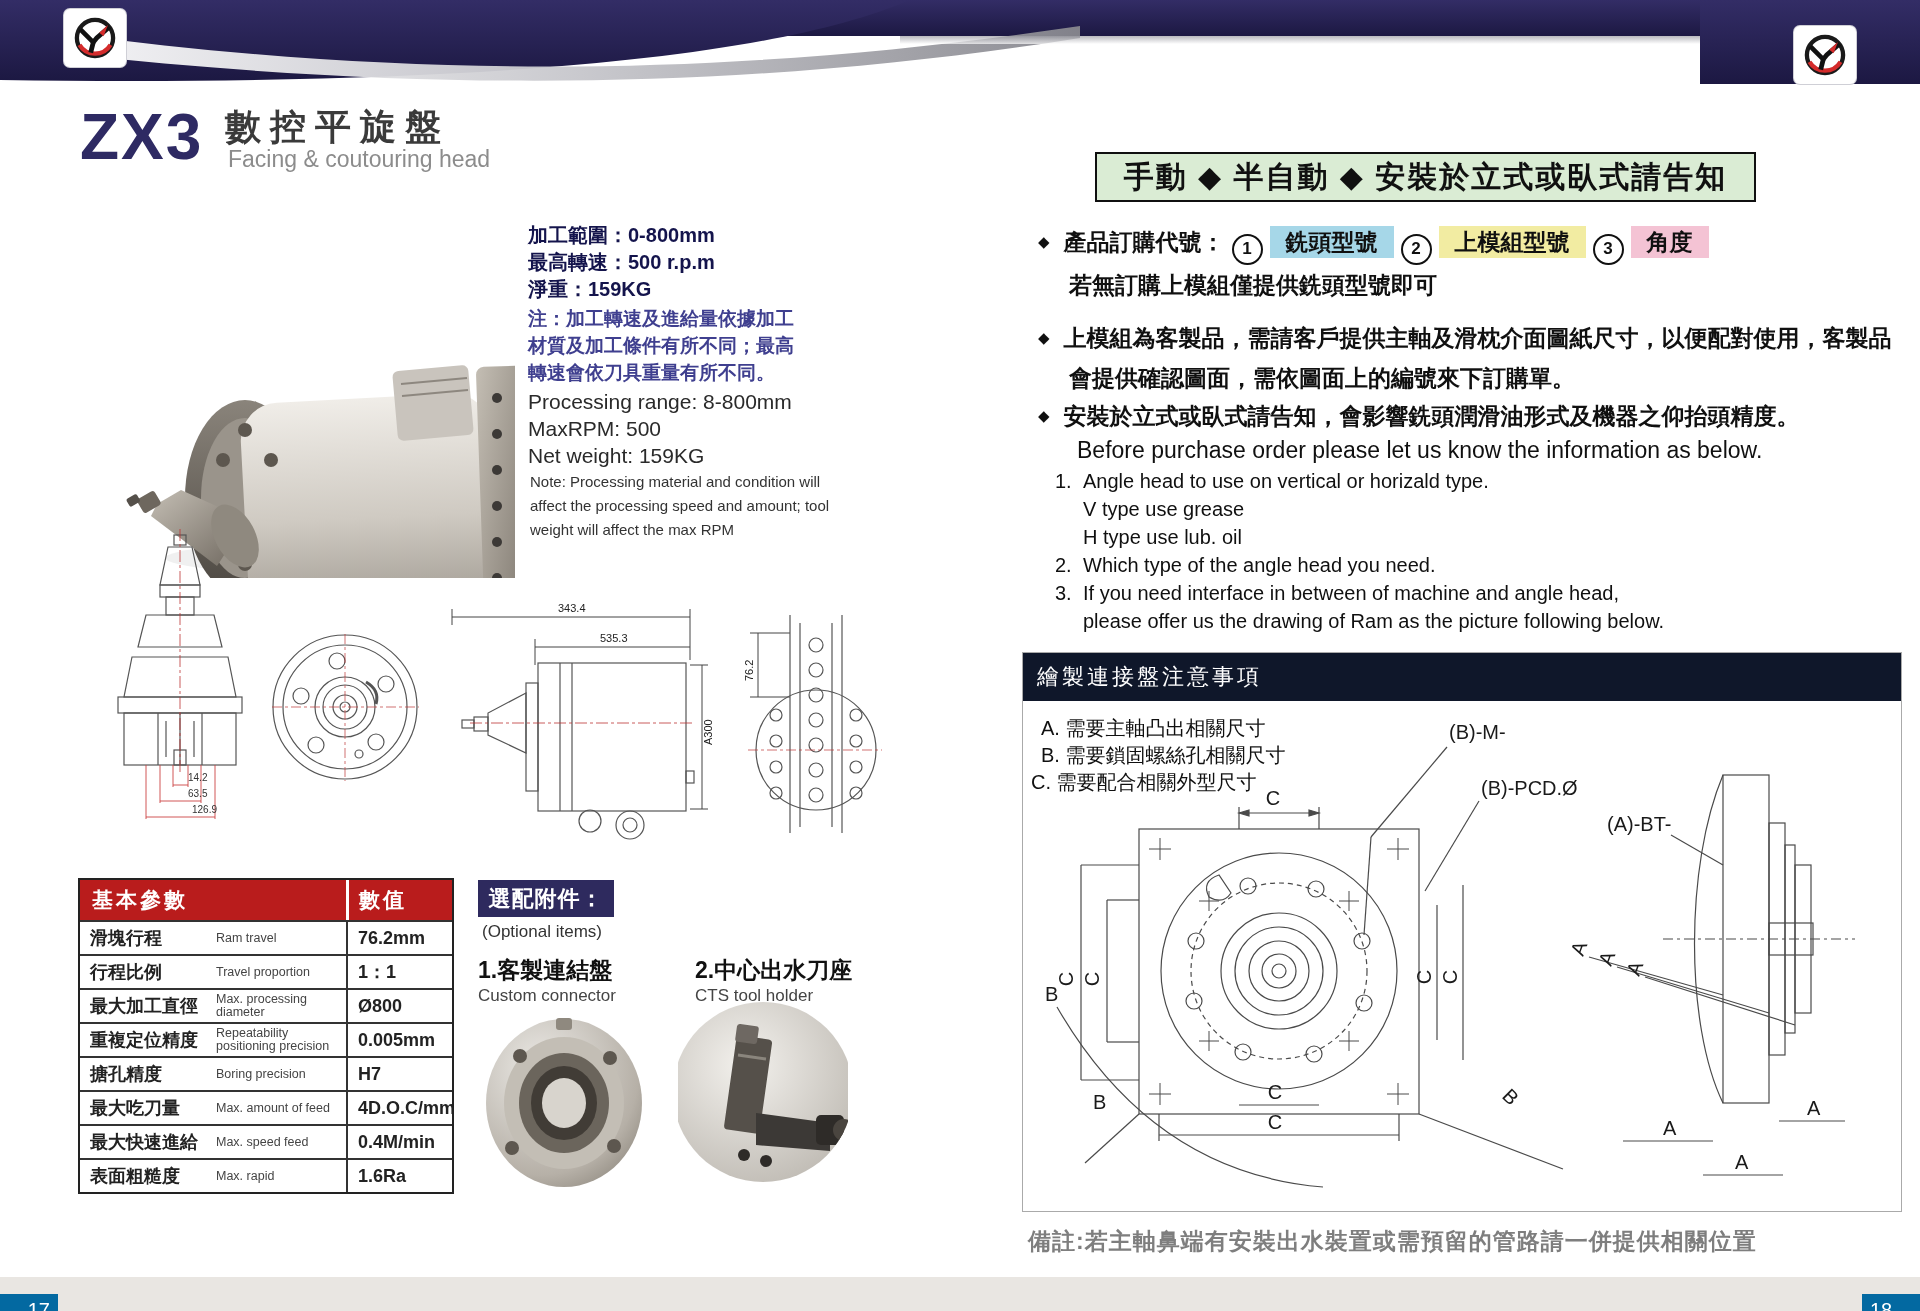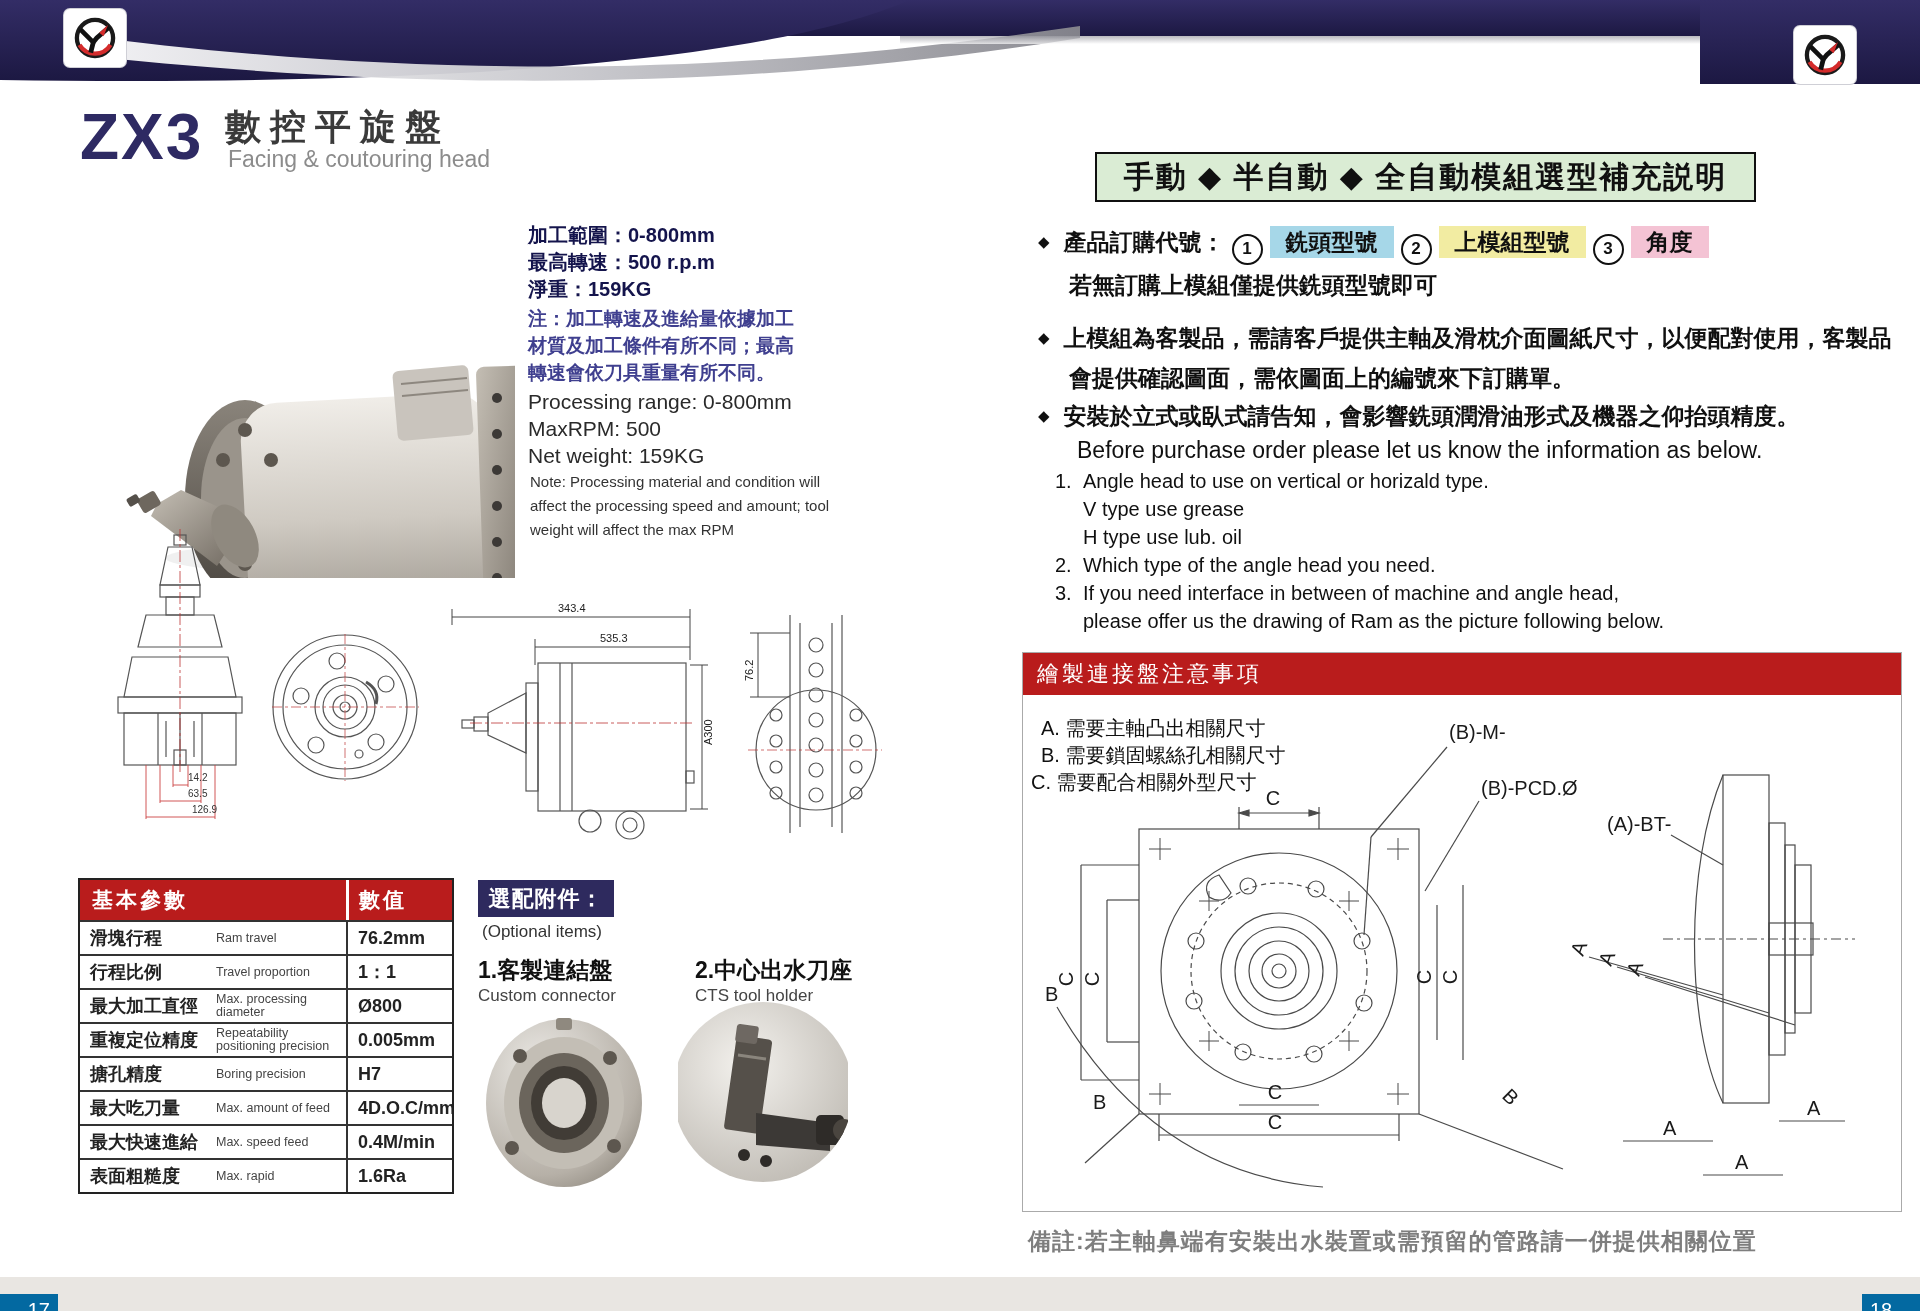--- a/index.html
+++ b/index.html
@@ -36,21 +36,21 @@
                 font-size:30px;font-weight:bold;color:#101010;letter-spacing:2px;}
   .bullet{position:absolute;font-size:23px;font-weight:bold;color:#101010;line-height:40px;}
   .diamond{font-size:15px;margin-right:14px;vertical-align:3px;color:#101010;}
   .circlenum{display:inline-flex;width:27px;height:27px;border:2.5px solid #101010;border-radius:50%;
              align-items:center;justify-content:center;font-size:17px;font-weight:bold;margin:0 7px;vertical-align:-4px;background:#fff;}
   .hl{padding:3px 16px;}
   .eng{font-size:20px;color:#101010;line-height:28px;}
   .eng-title{font-size:23px;}
   .eng-num{display:inline-block;width:28px;}
   .diagram-box{position:absolute;left:1022px;top:652px;width:880px;height:560px;border:1px solid #aaa;background:#fff;box-sizing:border-box;}
-  .diagram-header{height:42px;background:#b91c1c;color:#fff;display:flex;align-items:center;
+  .diagram-header{height:48px;background:#0f172a;color:#fff;display:flex;align-items:center;
                   padding-left:14px;font-size:22px;letter-spacing:3px;}
   .diagram-note{font-size:20px;color:#101010;line-height:27px;}
   .footnote{position:absolute;left:1028px;top:1226px;font-size:23px;font-weight:bold;color:#7e7e7e;letter-spacing:1px;}
   
   .bottom-strip{position:absolute;left:0;top:1277px;width:1920px;height:34px;background:#e9e6e2;}
   .pagenum{position:absolute;width:58px;height:53px;background:#0369a1;color:#fff;font-size:20px;top:1258px;margin-top:36px;}
   .pagenum span{position:absolute;top:5px;}
   svg text{font-family:"Liberation Sans","DejaVu Sans",sans-serif;}
 </style>
 </head>
@@ -158,21 +158,21 @@
     <div>加工範圍：0-800mm</div>
     <div>最高轉速：500 r.p.m</div>
     <div>淨重：159KG</div>
   </div>
   <div class="abs note-zh" style="left:528px;top:305px;">
     <div>注：加工轉速及進給量依據加工</div>
     <div>材質及加工條件有所不同；最高</div>
     <div>轉速會依刀具重量有所不同。</div>
   </div>
   <div class="abs spec-en" style="left:528px;top:388px;">
-    <div>Processing range: 0-800mm</div>
+    <div>Processing range: 8-800mm</div>
     <div>MaxRPM: 500</div>
     <div>Net weight: 159KG</div>
   </div>
   <div class="abs note-en" style="left:530px;top:470px;">
     <div>Note: Processing material and condition will</div>
     <div>affect the processing speed and amount; tool</div>
     <div>weight will affect the max RPM</div>
   </div>
 
   <svg class="abs" style="left:88px;top:525px;" width="185" height="310" viewBox="0 0 185 310">
@@ -387,21 +387,21 @@
       <rect x="58" y="30" width="22" height="18" rx="3" fill="#6e6862" transform="rotate(8 69 39)"></rect>
       <polygon points="78,118 152,128 152,156 78,150" fill="#3c3936"></polygon>
       <rect x="138" y="120" width="28" height="30" rx="5" fill="#2e2b28"></rect>
       <circle cx="166" cy="135" r="11" fill="#4a453f"></circle>
       <circle cx="66" cy="160" r="6" fill="#2e2b28"></circle>
         <circle cx="88" cy="166" r="6" fill="#2e2b28"></circle>
       <line x1="60" y1="60" x2="88" y2="64" stroke="#8a857d" stroke-width="3"></line>
     </g>
   </svg>
 
-  <div class="green-banner">手動 ◆ 半自動 ◆ 全自動模組選型補充説明</div>
+  <div class="green-banner">手動 ◆ 半自動 ◆ 安裝於立式或臥式請告知</div>
 
   <div class="bullet" style="left:1038px;top:222px;">
     <span class="diamond">◆</span><span>產品訂購代號：</span><span class="circlenum">1</span><span class="hl" style="background:#a6d7e8;">銑頭型號</span><span class="circlenum">2</span><span class="hl" style="background:#f2eca2;">上模組型號</span><span class="circlenum">3</span><span class="hl" style="background:#f4c3d4;">角度</span>
     <div style="margin-left:31px;">若無訂購上模組僅提供銑頭型號即可</div>
   </div>
 
   <div class="bullet" style="left:1038px;top:396px;">
     <span class="diamond">◆</span><span>安裝於立式或臥式請告知，會影響銑頭潤滑油形式及機器之仰抬頭精度。</span>
   </div>
 

